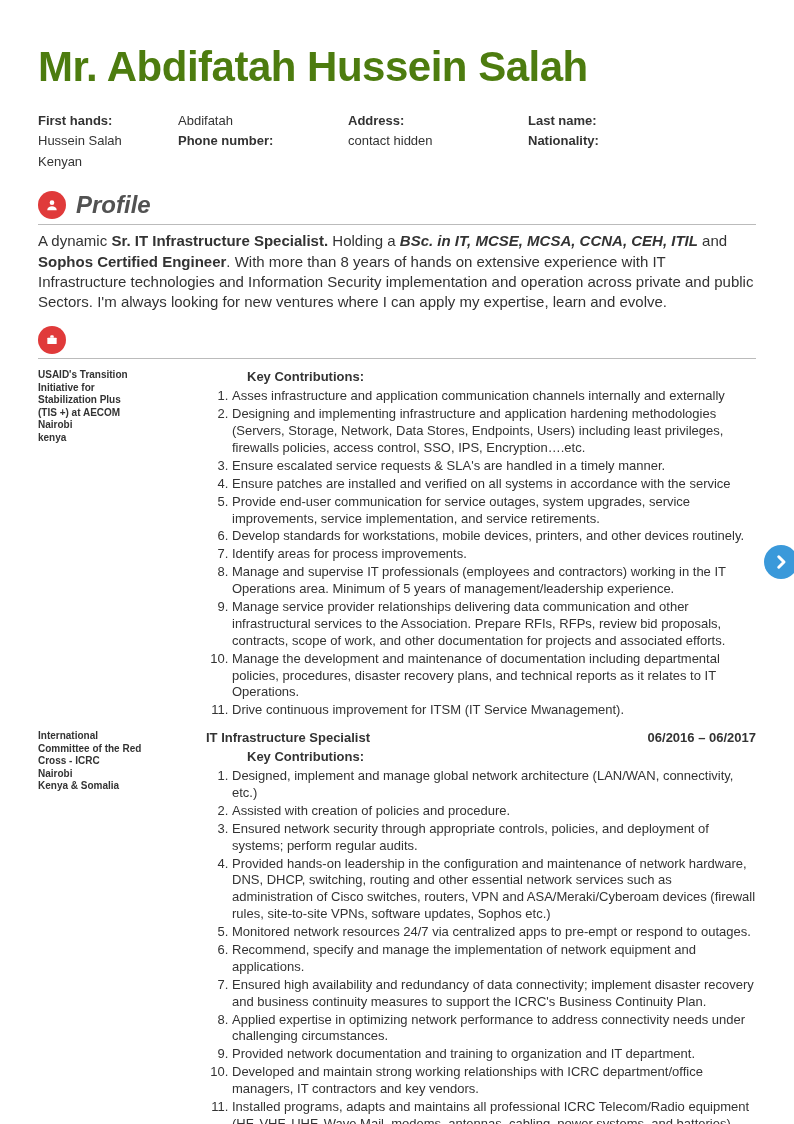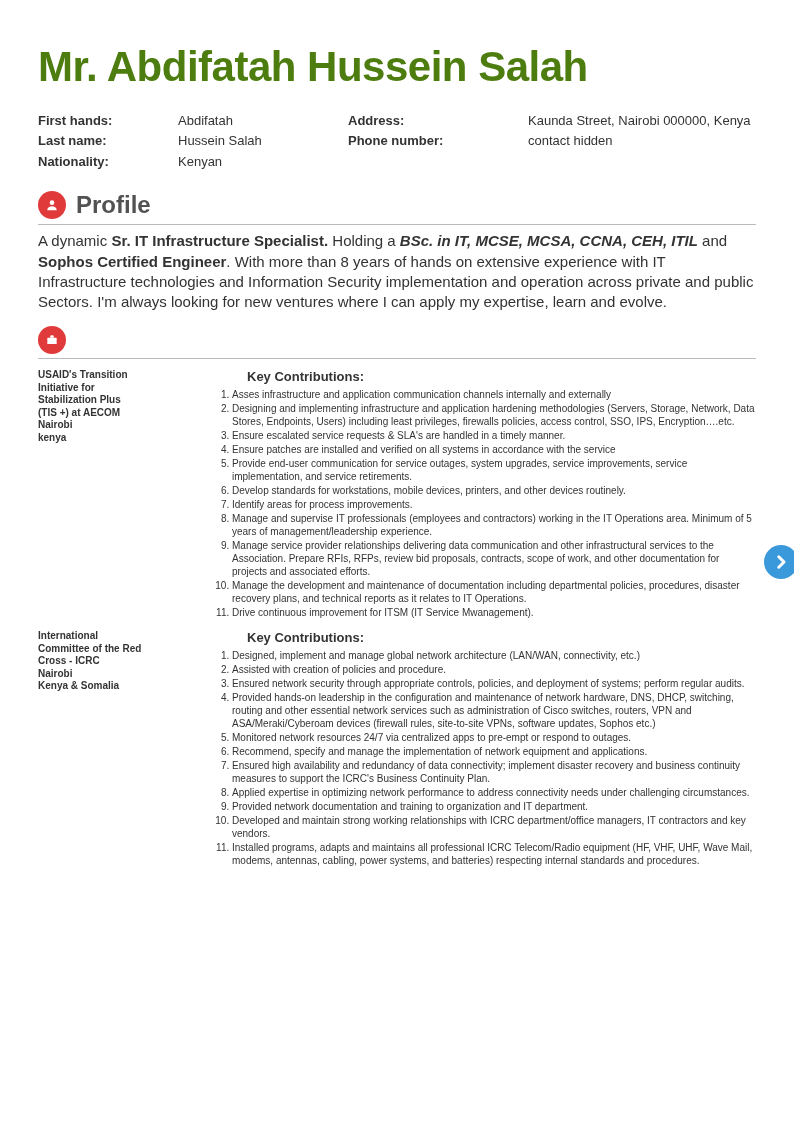--- a/index.html
+++ b/index.html
@@ -40,20 +40,21 @@
     width: 28px; height: 28px;
     background: #e03a3a;
     border-radius: 50%;
     display: flex; align-items: center; justify-content: center;
     flex-shrink: 0;
   }
   .section-header h2 {
     font-size: 24px;
     font-weight: 700;
     color: #525252;
+    font-style: italic;
   }
   .profile-text {
     font-size: 15px;
     line-height: 1.35;
     margin-bottom: 14px;
   }
   .job {
     display: grid;
     grid-template-columns: 160px 1fr;
     gap: 8px;
@@ -74,21 +75,21 @@
     margin-bottom: 2px;
   }
   .subhead { font-weight: 700; margin-bottom: 2px; padding-left: 41px; }
   ol.contrib {
     list-style: decimal;
     padding-left: 26px;
   }
   ol.contrib li {
     margin-bottom: 1px;
     line-height: 1.3;
-    font-size: 10px;
+    font-size: 13px;
   }
   .next-circle {
     position: absolute;
     right: -4px;
     top: 545px;
     width: 34px; height: 34px;
     border-radius: 50%;
     background: #3a99da;
     display: flex; align-items: center; justify-content: center;
     cursor: pointer;
@@ -97,21 +98,20 @@
 </style>
 </head>
 <body>
 
 <h1 class="title">Mr. Abdifatah Hussein Salah</h1>
 
 <div class="info-grid">
   <div class="lbl">First hands:</div>
   <div>Abdifatah</div>
   <div class="lbl">Address:</div>
-  <div>Kaunda Street, Nairobi 000000, Kenya</div>
 
   <div class="lbl">Last name:</div>
   <div>Hussein Salah</div>
   <div class="lbl">Phone number:</div>
   <div>contact hidden</div>
 
   <div class="lbl">Nationality:</div>
   <div>Kenyan</div>
   <div></div>
     <div></div>
@@ -169,20 +169,24 @@
     </div>
     <div class="job">
       <div class="job-left">
         <div>International</div>
         <div>Committee of the Red</div>
         <div>Cross - ICRC</div>
         <div>Nairobi</div>
         <div>Kenya &amp; Somalia</div>
       </div>
       <div class="job-right">
+        <div class="job-header">
+          <span>IT Infrastructure Specialist</span>
+          <span>06/2016 – 06/2017</span>
+        </div>
         <div class="subhead">Key Contributions:</div>
         <ol class="contrib">
           <li>Designed, implement and manage global network architecture (LAN/WAN, connectivity, etc.)</li>
           <li>Assisted with creation of policies and procedure.</li>
           <li>Ensured network security through appropriate controls, policies, and deployment of systems; perform regular audits.</li>
           <li>Provided hands-on leadership in the configuration and maintenance of network hardware, DNS, DHCP, switching, routing and other essential network services such as administration of Cisco switches, routers, VPN and ASA/Meraki/Cyberoam devices (firewall rules, site-to-site VPNs, software updates, Sophos etc.)</li>
           <li>Monitored network resources 24/7 via centralized apps to pre-empt or respond to outages.</li>
           <li>Recommend, specify and manage the implementation of network equipment and applications.</li>
           <li>Ensured high availability and redundancy of data connectivity; implement disaster recovery and business continuity measures to support the ICRC's Business Continuity Plan.</li>
           <li>Applied expertise in optimizing network performance to address connectivity needs under challenging circumstances.</li>

